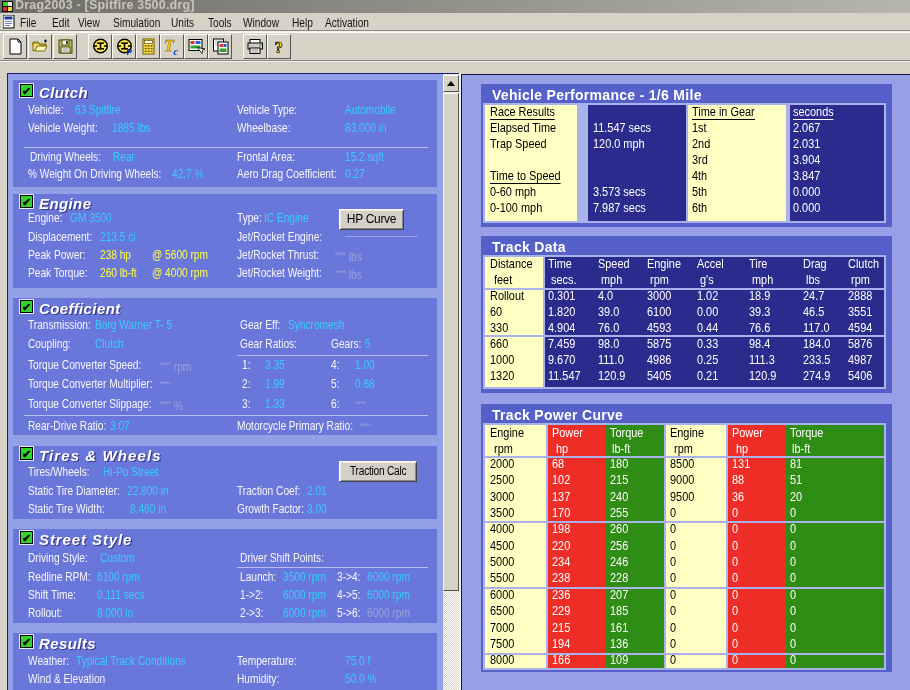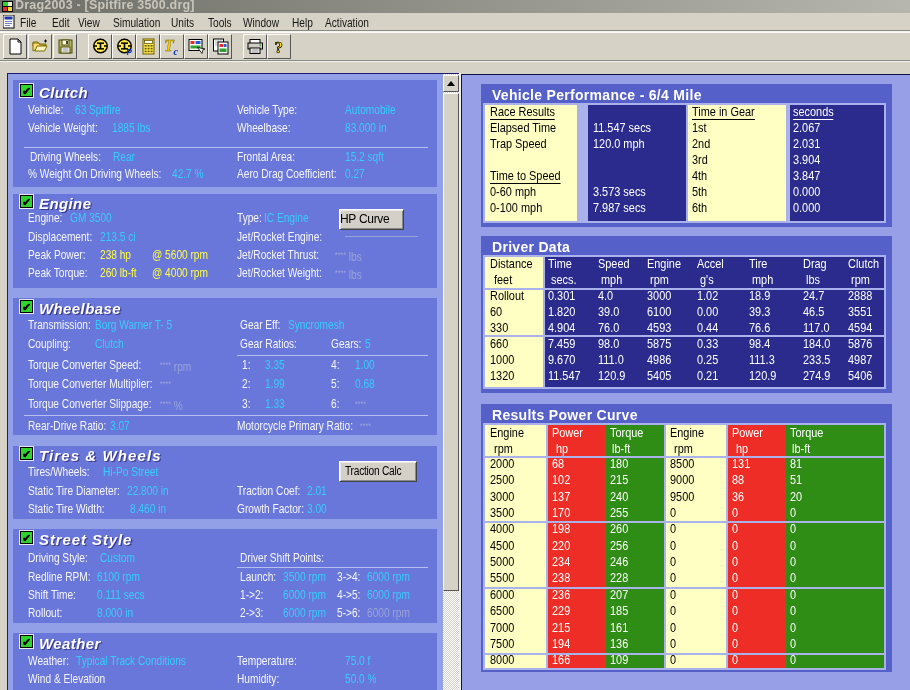--- a/index.html
+++ b/index.html
@@ -10,21 +10,21 @@
 .yv{color:#ffff42;}
 .gv{color:#9aa3d8;}
 .sec-h{position:absolute;color:#ffffff;font-weight:bold;font-style:italic;
   font-size:15px;line-height:15px;text-shadow:1.3px 1.3px 0 #3a3a8c;letter-spacing:0.4px;}
 .chk{position:absolute;width:13px;height:13px;background:#2fd42f;border:1px solid #000;
   box-shadow:0 0 0 1px #e8e8f4;color:#000;font-size:11px;line-height:12px;text-align:center;font-weight:bold;}
 .sbox{position:absolute;left:13px;width:424px;background:#6a77da;}
 .sep{position:absolute;height:1px;background:#b6bff0;}
 .btn{position:absolute;background:#d4d0c8;border:1px solid;border-color:#ffffff #404244 #404244 #ffffff;
   box-shadow:inset 1px 1px 0 #eceae4, inset -1px -1px 0 #87888a;
-  color:#000;font-size:12px;text-align:left;letter-spacing:-0.3px;}
+  color:#000;font-size:12px;text-align:center;letter-spacing:-0.3px;}
 .tb{position:absolute;color:#fff;font-size:13px;line-height:16px;white-space:pre;
   transform:scaleX(0.84);transform-origin:0 50%;}
 .tk{position:absolute;color:#000;font-size:13px;line-height:16px;white-space:pre;
   transform:scaleX(0.84);transform-origin:0 50%;}
 .u{border-bottom:1px solid currentColor;padding-bottom:0px;}
 .boxt{position:absolute;color:#fff;font-weight:bold;font-size:14px;line-height:18px;letter-spacing:0.3px;}
 </style></head>
 <body>
 <div class="abs" style="left:0;top:0;width:910px;height:13px;background:linear-gradient(to right,#6e6e68,#b6b6ae);"></div>
 <svg class="abs" style="left:2px;top:1px" width="11" height="11">
@@ -196,21 +196,21 @@
 <div class="lb yv" style="left:152px;top:247px;">@ 5600 rpm</div>
 <div class="lb" style="left:237px;top:247px;">Jet/Rocket Thrust:</div>
 <div class="lb gv" style="left:335px;top:247px;"><span style="font-size:9px;vertical-align:3px;">****</span> lbs</div>
 <div class="lb" style="left:28px;top:265px;">Peak Torque:</div>
 <div class="lb yv" style="left:100px;top:265px;">260 lb-ft</div>
 <div class="lb yv" style="left:152px;top:265px;">@ 4000 rpm</div>
 <div class="lb" style="left:237px;top:265px;">Jet/Rocket Weight:</div>
 <div class="lb gv" style="left:335px;top:265px;"><span style="font-size:9px;vertical-align:3px;">****</span> lbs</div>
 <div class="sbox" style="top:298px;height:137px;"></div>
 <div class="chk" style="left:20px;top:300px;">✔</div>
-<div class="sec-h" style="left:39px;top:301px;letter-spacing:0.4px;">Wheelbase</div>
+<div class="sec-h" style="left:39px;top:301px;letter-spacing:0.4px;">Coefficient</div>
 <div class="lb" style="left:28px;top:317px;">Transmission:</div>
 <div class="lb cy" style="left:95px;top:317px;">Borg Warner T- 5</div>
 <div class="lb" style="left:240px;top:317px;">Gear Eff:</div>
 <div class="lb cy" style="left:288px;top:317px;">Syncromesh</div>
 <div class="lb" style="left:28px;top:336px;">Coupling:</div>
 <div class="lb cy" style="left:95px;top:336px;">Clutch</div>
 <div class="lb" style="left:240px;top:336px;">Gear Ratios:</div>
 <div class="lb" style="left:331px;top:336px;">Gears:</div>
 <div class="lb cy" style="left:365px;top:336px;">5</div>
 <div class="sep" style="left:237px;top:355px;width:191px;"></div>
@@ -271,31 +271,31 @@
 <div class="lb" style="left:337px;top:587px;">4-&gt;5:</div>
 <div class="lb cy" style="left:367px;top:587px;">6000 rpm</div>
 <div class="lb" style="left:28px;top:605px;">Rollout:</div>
 <div class="lb cy" style="left:97px;top:605px;">8.000 in</div>
 <div class="lb" style="left:240px;top:605px;">2-&gt;3:</div>
 <div class="lb cy" style="left:283px;top:605px;">6000 rpm</div>
 <div class="lb" style="left:337px;top:605px;">5-&gt;6:</div>
 <div class="lb gv" style="left:367px;top:605px;">6000 rpm</div>
 <div class="sbox" style="top:633px;height:57px;"></div>
 <div class="chk" style="left:20px;top:635px;">✔</div>
-<div class="sec-h" style="left:39px;top:636px;letter-spacing:0.4px;">Weather</div>
+<div class="sec-h" style="left:39px;top:636px;letter-spacing:0.4px;">Results</div>
 <div class="lb" style="left:28px;top:653px;">Weather:</div>
 <div class="lb cy" style="left:76px;top:653px;">Typical Track Conditions</div>
 <div class="lb" style="left:237px;top:653px;">Temperature:</div>
 <div class="lb cy" style="left:345px;top:653px;">75.0 f</div>
 <div class="lb" style="left:28px;top:671px;">Wind &amp; Elevation</div>
 <div class="lb" style="left:237px;top:671px;">Humidity:</div>
 <div class="lb cy" style="left:345px;top:671px;">50.0 %</div>
 <div class="abs" style="left:462px;top:75px;width:448px;height:615px;background:#97a0e6;"></div>
 <div class="abs" style="left:481px;top:84px;width:411px;height:143px;background:#5560c8;"></div>
-<div class="boxt" style="left:492px;top:86px;">Vehicle Performance - 6/4 Mile</div>
+<div class="boxt" style="left:492px;top:86px;">Vehicle Performance - 1/6 Mile</div>
 <div class="abs" style="left:483px;top:103px;width:403px;height:120px;background:#aab2ec;"></div>
 <div class="abs" style="left:485px;top:105px;width:92px;height:116px;background:#ffffc4;"></div>
 <div class="abs" style="left:588px;top:105px;width:98px;height:116px;background:#2b2b8e;"></div>
 <div class="abs" style="left:688px;top:105px;width:98px;height:116px;background:#ffffc4;"></div>
 <div class="abs" style="left:790px;top:105px;width:94px;height:116px;background:#2b2b8e;"></div>
 <div class="tk" style="left:490px;top:104px;"><span class="u">Race Results</span></div>
 <div class="tk" style="left:490px;top:120px;"><span class="">Elapsed Time</span></div>
 <div class="tk" style="left:490px;top:136px;"><span class="">Trap Speed</span></div>
 <div class="tk" style="left:490px;top:168px;"><span class="u">Time to Speed</span></div>
 <div class="tk" style="left:490px;top:184px;"><span class="">0-60 mph</span></div>
@@ -312,21 +312,21 @@
 <div class="tk" style="left:692px;top:184px;"><span class="">5th</span></div>
 <div class="tk" style="left:692px;top:200px;"><span class="">6th</span></div>
 <div class="tb" style="left:793px;top:104px;"><span class="u">seconds</span></div>
 <div class="tb" style="left:793px;top:120px;"><span class="">2.067</span></div>
 <div class="tb" style="left:793px;top:136px;"><span class="">2.031</span></div>
 <div class="tb" style="left:793px;top:152px;"><span class="">3.904</span></div>
 <div class="tb" style="left:793px;top:168px;"><span class="">3.847</span></div>
 <div class="tb" style="left:793px;top:184px;"><span class="">0.000</span></div>
 <div class="tb" style="left:793px;top:200px;"><span class="">0.000</span></div>
 <div class="abs" style="left:481px;top:236px;width:411px;height:157px;background:#5560c8;"></div>
-<div class="boxt" style="left:492px;top:238px;">Driver Data</div>
+<div class="boxt" style="left:492px;top:238px;">Track Data</div>
 <div class="abs" style="left:483px;top:255px;width:403px;height:134px;background:#aab2ec;"></div>
 <div class="abs" style="left:485px;top:257px;width:58px;height:130px;background:#ffffc4;"></div>
 <div class="abs" style="left:545px;top:257px;width:339px;height:130px;background:#2b2b8e;"></div>
 <div class="abs" style="left:485px;top:288px;width:399px;height:2px;background:#aab2ec;"></div>
 <div class="abs" style="left:485px;top:335px;width:399px;height:2px;background:#aab2ec;"></div>
 <div class="tk" style="left:490px;top:256px;">Distance</div>
 <div class="tk" style="left:494px;top:272px;">feet</div>
 <div class="tb" style="left:548px;top:256px;">Time</div>
 <div class="tb" style="left:598px;top:256px;">Speed</div>
 <div class="tb" style="left:647px;top:256px;">Engine</div>
@@ -383,21 +383,21 @@
 <div class="tb" style="left:848px;top:352px;">4987</div>
 <div class="tk" style="left:490px;top:368px;">1320</div>
 <div class="tb" style="left:548px;top:368px;">11.547</div>
 <div class="tb" style="left:598px;top:368px;">120.9</div>
 <div class="tb" style="left:647px;top:368px;">5405</div>
 <div class="tb" style="left:697px;top:368px;">0.21</div>
 <div class="tb" style="left:749px;top:368px;">120.9</div>
 <div class="tb" style="left:803px;top:368px;">274.9</div>
 <div class="tb" style="left:848px;top:368px;">5406</div>
 <div class="abs" style="left:481px;top:404px;width:411px;height:268px;background:#5560c8;"></div>
-<div class="boxt" style="left:492px;top:406px;">Results Power Curve</div>
+<div class="boxt" style="left:492px;top:406px;">Track Power Curve</div>
 <div class="abs" style="left:483px;top:423px;width:403px;height:247px;background:#aab2ec;"></div>
 <div class="abs" style="left:485px;top:425px;width:61px;height:243px;background:#ffffc4;"></div>
 <div class="abs" style="left:548px;top:425px;width:58px;height:243px;background:#ee2d26;"></div>
 <div class="abs" style="left:606px;top:425px;width:58px;height:243px;background:#2f8c14;"></div>
 <div class="abs" style="left:666px;top:425px;width:60px;height:243px;background:#ffffc4;"></div>
 <div class="abs" style="left:728px;top:425px;width:58px;height:243px;background:#ee2d26;"></div>
 <div class="abs" style="left:786px;top:425px;width:98px;height:243px;background:#2f8c14;"></div>
 <div class="tk" style="left:490px;top:425px;">Engine</div>
 <div class="tb" style="left:552px;top:425px;">Power</div>
 <div class="tb" style="left:610px;top:425px;">Torque</div>

